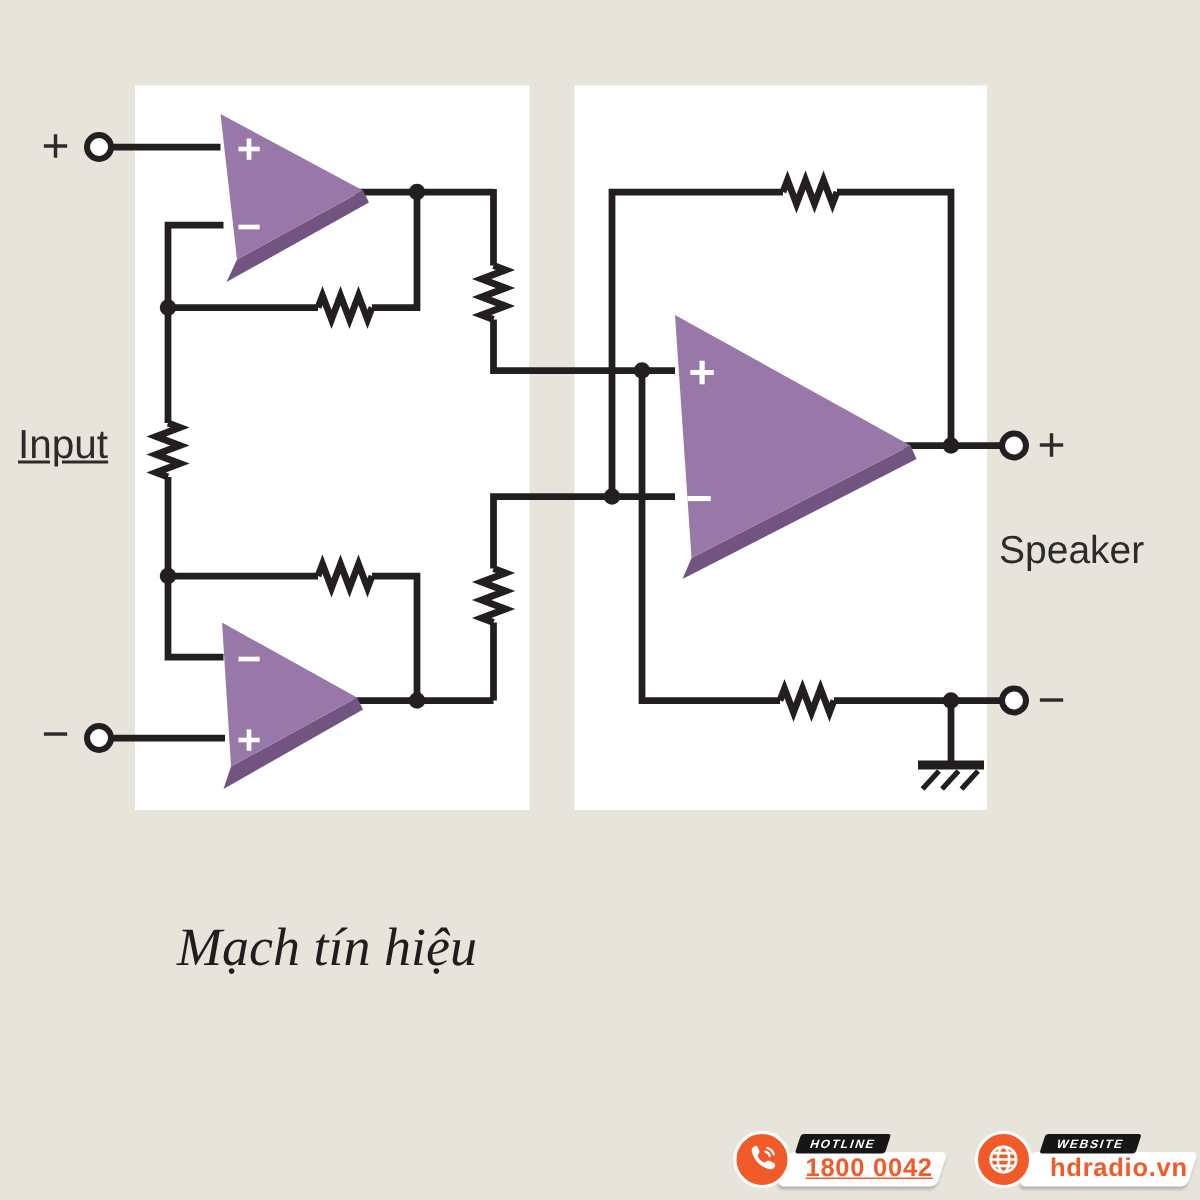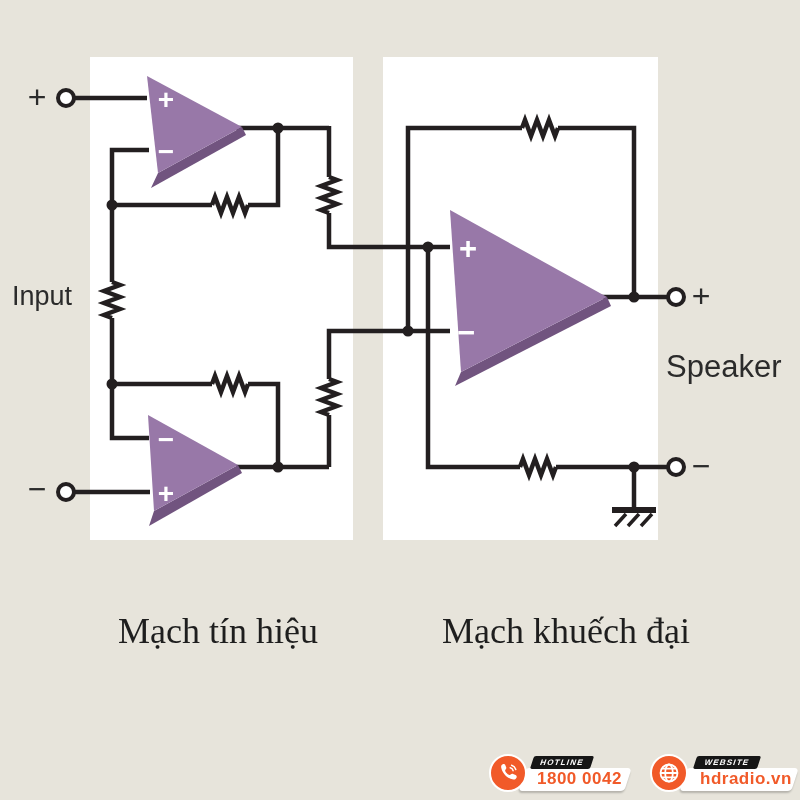--- a/index.html
+++ b/index.html
@@ -4,25 +4,25 @@
 <style>
   html,body { margin:0; padding:0; }
   #stage {
     position:relative; width:800px; height:800px;
     background:#e7e4db; overflow:hidden;
     font-family:"Liberation Sans", sans-serif;
     color:#2b2b2b;
   }
   #circuit-svg { position:absolute; left:0; top:0; }
   .abs { position:absolute; }
-  .diagram-text { font-size:31px; color:#2b2b2b; }
+  .diagram-text { font-size:26px; color:#2b2b2b; }
   .caption {
     font-family:"Liberation Serif","DejaVu Serif",serif;
     font-size:36px; line-height:42px; color:#1e1e1e;
-    text-align:center; width:300px;
+    text-align:center; width:300px;font-style:italic;
   }
   
   .badge { position:absolute; width:152px; height:42px; }
   .badge-body {
     position:absolute; left:34px; top:15px; height:23px;
     background:#ffffff; transform:skewX(-18deg); border-radius:4px;
     box-shadow:0 2px 2px rgba(0,0,0,.22);
   }
   .badge-tag {
     position:absolute; top:3px; height:13px; background:#161616;
@@ -133,38 +133,37 @@
     </g>
 
     <g fill="#2b2b2b" font-size="32" text-anchor="middle" font-family="Liberation Sans, sans-serif">
       <text x="37" y="97" dominant-baseline="central">+</text>
       <text x="37" y="489" dominant-baseline="central">−</text>
       <text x="701" y="296" dominant-baseline="central">+</text>
       <text x="701" y="466" dominant-baseline="central">−</text>
     </g>
   </svg>
 
-  <div class="abs diagram-text" style="left:12px; top:281px; font-size:27px;">Input</div>
+  <div class="abs diagram-text" style="left:12px; top:281px; font-size:27px;text-decoration:underline;">Input</div>
 
   <div class="abs diagram-text" style="left:666px; top:351px; line-height:31px;">
     <div>Speaker</div>
   </div>
 
   <div class="abs caption" style="left:68px; top:610px;">
     <div>Mạch tín hiệu</div>
   </div>
 
   <div class="abs caption" style="left:416px; top:610px;">
-    <div>Mạch khuếch đại</div>
   </div>
 
   <div class="badge" style="left:488px; top:753px;">
     <div class="badge-body" style="width:106px;"></div>
     <div class="badge-tag" style="left:44px; width:60px;">HOTLINE</div>
-    <div class="badge-value" style="left:49px;">1800 0042</div>
+    <div class="badge-value" style="left:49px;text-decoration:underline;">1800 0042</div>
     <div class="badge-circle">
       <svg width="24" height="24" viewBox="0 0 24 24">
         <path fill="#ffffff" d="M7.2,3.1 C5.8,3.6 4.9,4.9 5.2,6.4 C6.3,12.4 11.3,17.4 17.3,18.5
            C18.8,18.8 20.1,17.9 20.6,16.5 C21,15.5 20.6,14.6 19.6,14.1 L17.1,13
            C16.2,12.6 15.4,12.8 14.7,13.5 C14.2,14 13.6,14.1 12.9,13.8
            C11.2,12.9 10.2,11.9 9.3,10.2 C9,9.5 9.1,8.9 9.6,8.4
            C10.3,7.7 10.5,6.9 10.1,6 L9,3.5 C8.6,2.8 7.9,2.8 7.2,3.1 Z"></path>
         <path fill="none" stroke="#ffffff" stroke-width="1.5" stroke-linecap="round" d="M14.2,6.8 a3.6,3.6 0 0 1 2.9,2.9 M15.6,4.3 a6.4,6.4 0 0 1 4.2,4.2"></path>
       </svg>
     </div>

